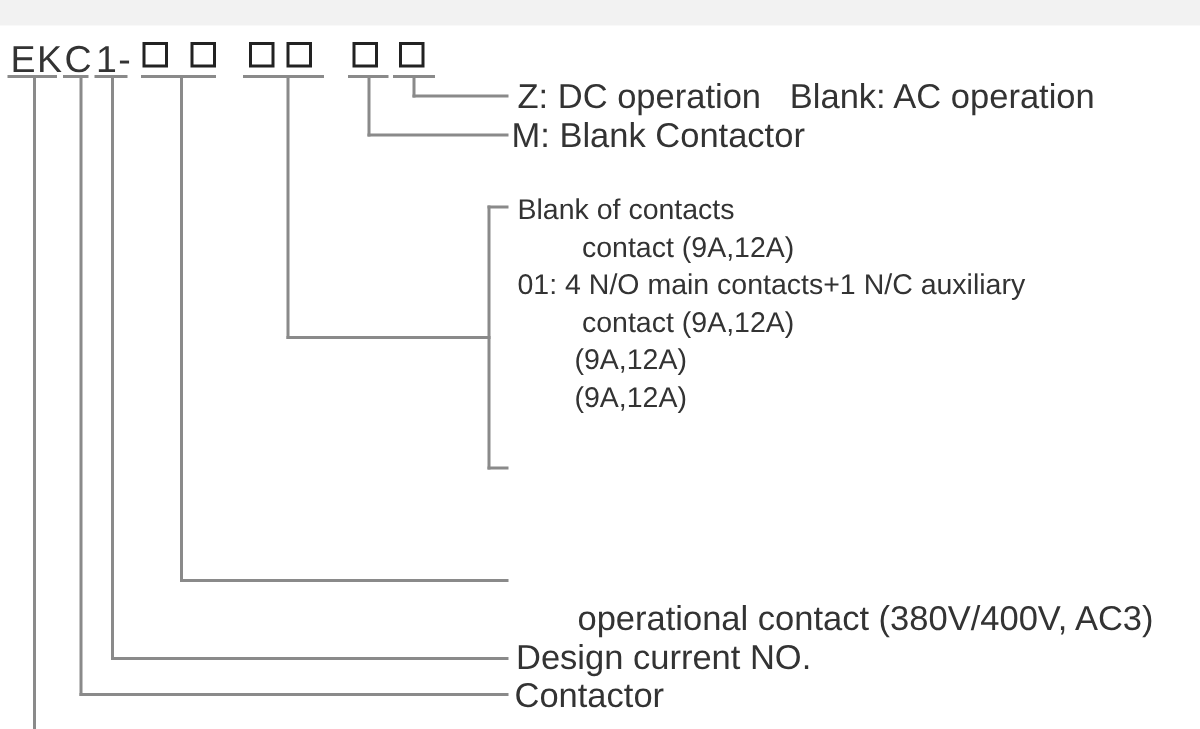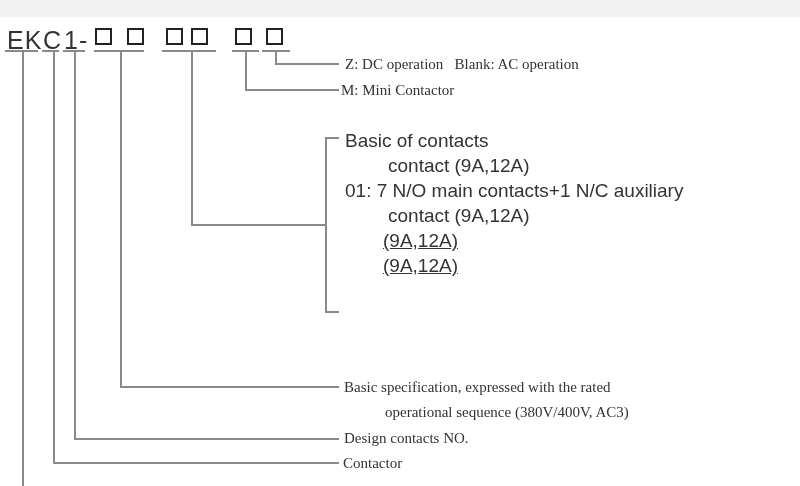--- a/index.html
+++ b/index.html
@@ -18,30 +18,29 @@
   .vline{position:absolute;width:2px;background:var(--line-color);}
   .code-seg{
     position:absolute;font-size:25px;color:var(--text-color);
     letter-spacing:1px;font-weight:500;white-space:pre;
   }
   .dbox{
     position:absolute;width:17px;height:17px;box-sizing:border-box;
     border:2.5px solid var(--box-border);top:11px;background:var(--bg);
   }
   .lbl{
-    position:absolute;font-size:15px;line-height:21px;color:var(--text-color);
+    position:absolute;font-size:23px;line-height:21px;color:var(--text-color);
     white-space:pre;
-    font-family:Liberation Serif, serif;
   }
   .contacts{
     position:absolute;left:345px;top:111px;font-size:19px;color:var(--text-color);
   }
   .contacts .row{height:25px;line-height:25px;white-space:pre;}
   .indent-a{padding-left:43px;}
-  .indent-b{padding-left:38px;text-decoration:underline;}
+  .indent-b{padding-left:38px;}
 </style>
 </head>
 <body>
 
 <div class="canvas">
 
   <span class="code-seg" style="left:7px;top:9px;">EK</span>
   <span class="code-seg" style="left:43px;top:9px;">C</span>
   <span class="code-seg" style="left:64px;top:9px;">1-</span>
 
@@ -74,29 +73,28 @@
   <div class="hline" style="left:120px;top:369px;width:219px;"></div>
   <div class="hline" style="left:74px;top:421px;width:265px;"></div>
   <div class="hline" style="left:53px;top:445px;width:286px;"></div>
   <div class="hline" style="left:22px;top:470px;width:317px;"></div>
 
   <div class="vline" style="left:325px;top:120px;height:176px;"></div>
   <div class="hline" style="left:325px;top:120px;width:14px;"></div>
   <div class="hline" style="left:325px;top:294px;width:14px;"></div>
 
   <span class="lbl" style="left:345px;top:37px;">Z: DC operation   Blank: AC operation</span>
-  <span class="lbl" style="left:341px;top:63px;">M: Mini Contactor</span>
+  <span class="lbl" style="left:341px;top:63px;">M: Blank Contactor</span>
 
   <div class="contacts">
-    <div class="row">Basic of contacts</div>
+    <div class="row">Blank of contacts</div>
     <div class="row indent-a">contact (9A,12A)</div>
-    <div class="row">01: 7 N/O main contacts+1 N/C auxiliary</div>
+    <div class="row">01: 4 N/O main contacts+1 N/C auxiliary</div>
     <div class="row indent-a">contact (9A,12A)</div>
     <div class="row indent-b">(9A,12A)</div>
     <div class="row indent-b">(9A,12A)</div>
   </div>
 
-  <span class="lbl" style="left:344px;top:360px;">Basic specification, expressed with the rated</span>
-  <span class="lbl" style="left:385px;top:385px;">operational sequence (380V/400V, AC3)</span>
-  <span class="lbl" style="left:344px;top:411px;">Design contacts NO.</span>
+  <span class="lbl" style="left:385px;top:385px;">operational contact (380V/400V, AC3)</span>
+  <span class="lbl" style="left:344px;top:411px;">Design current NO.</span>
   <span class="lbl" style="left:343px;top:436px;">Contactor</span>
 
 </div>
 
 </body></html>

